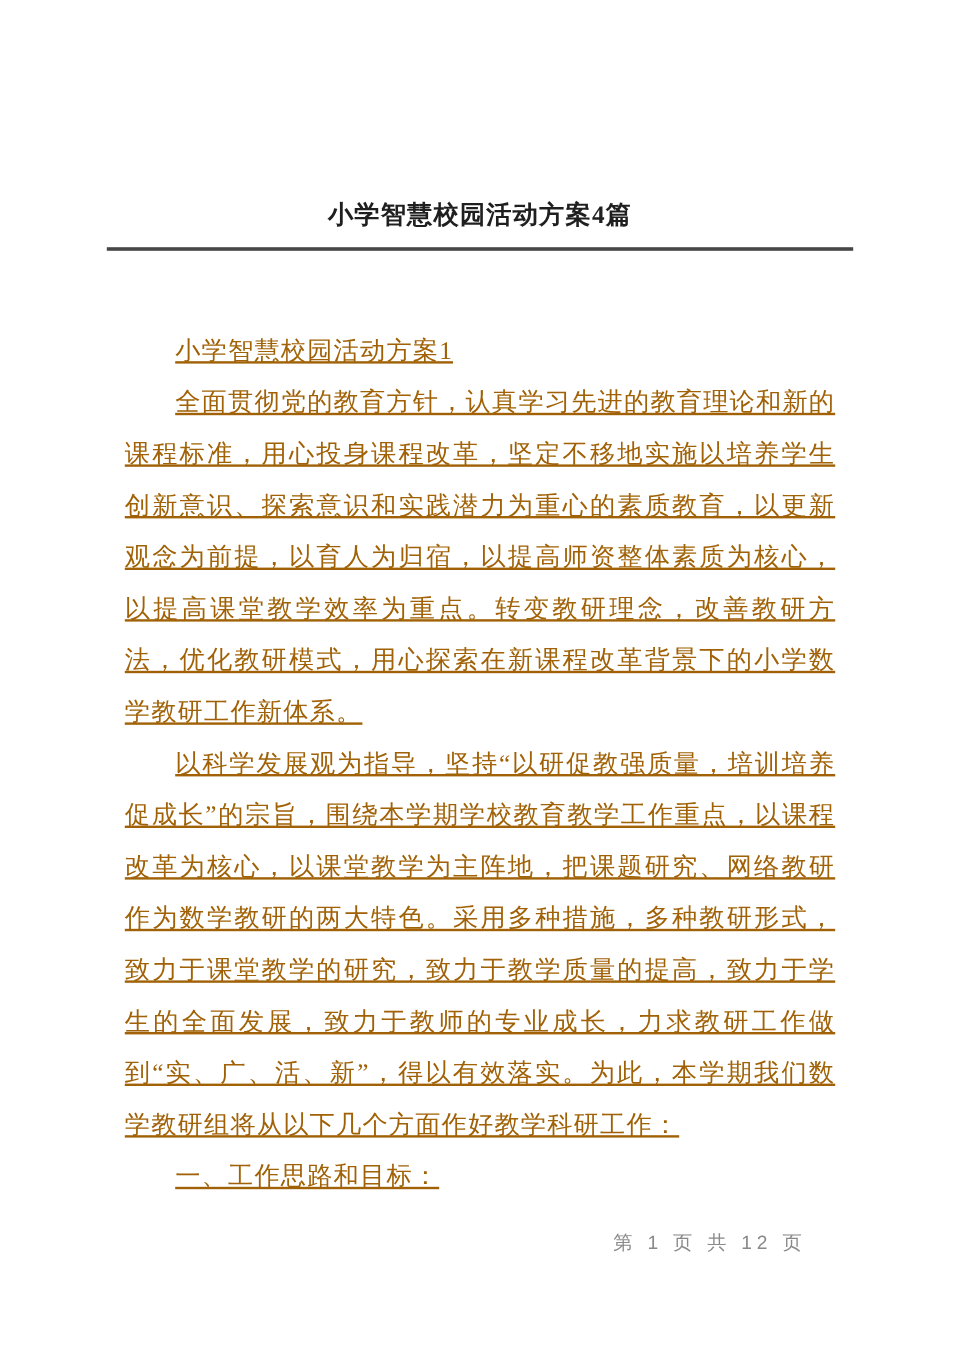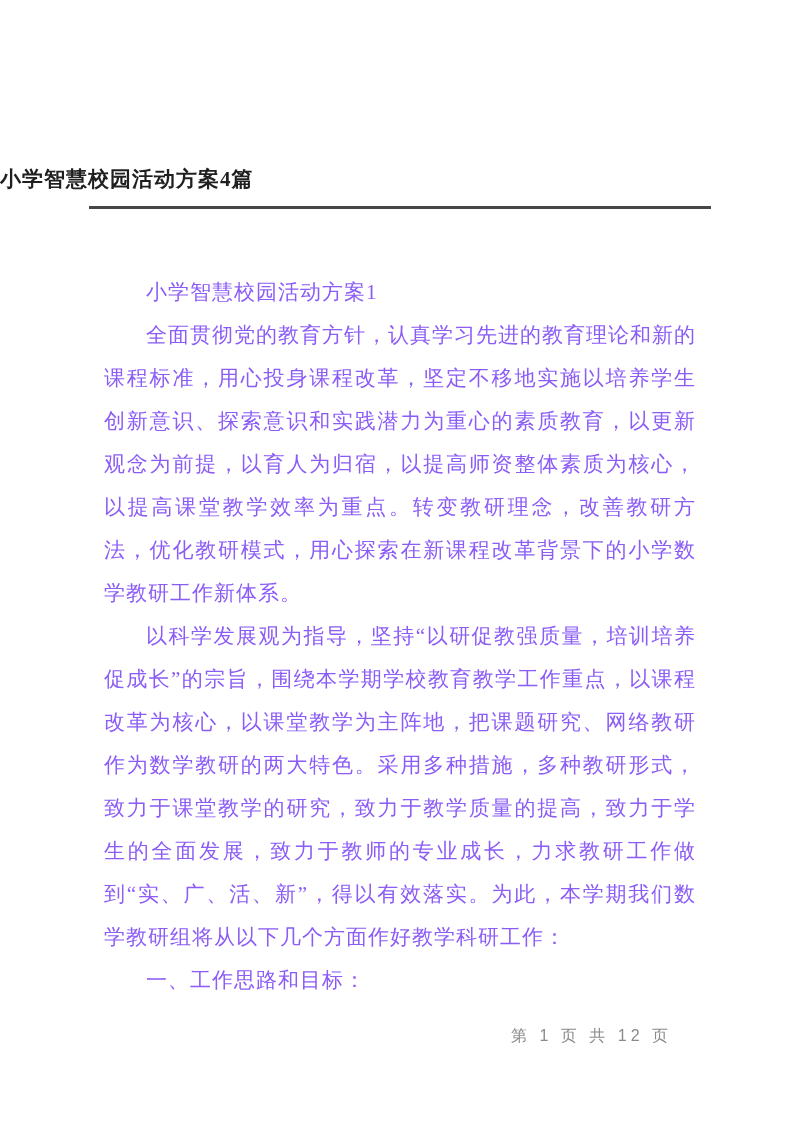--- a/index.html
+++ b/index.html
@@ -12,44 +12,46 @@
     width: 800px;
     height: 1131px;
     background: #ffffff;
     box-sizing: border-box;
     overflow: hidden;
     font-family: "Liberation Serif", "DejaVu Serif", serif;
   }
   .title {
     margin: 0;
     padding-top: 164px;
+    text-align: center;
     font-size: 21px;
     font-weight: bold;
     color: #1f1f1f;
     letter-spacing: 1px;
     line-height: 30px;
   }
   .title-rule {
     border: none;
     border-top: 3px solid #474747;
     width: 622px;
     margin: 12px auto 0 auto;
   }
   .doc-body {
     margin-top: 62px;
     padding: 0 104px;
   }
   .para {
     margin: 0;
     font-size: 21px;
-    color: #8b5cf6;
+    color: #a16207;
     line-height: 43px;
     text-indent: 2em;
     text-align: justify;
     letter-spacing: 1px;
+    text-decoration: underline;
   }
   .footer {
     position: absolute;
     top: 1026px;
     right: 128px;
     font-size: 16px;
     color: #8a8a8a;
     letter-spacing: 4px;
     font-family: "Liberation Sans", "DejaVu Sans", sans-serif;
   }

